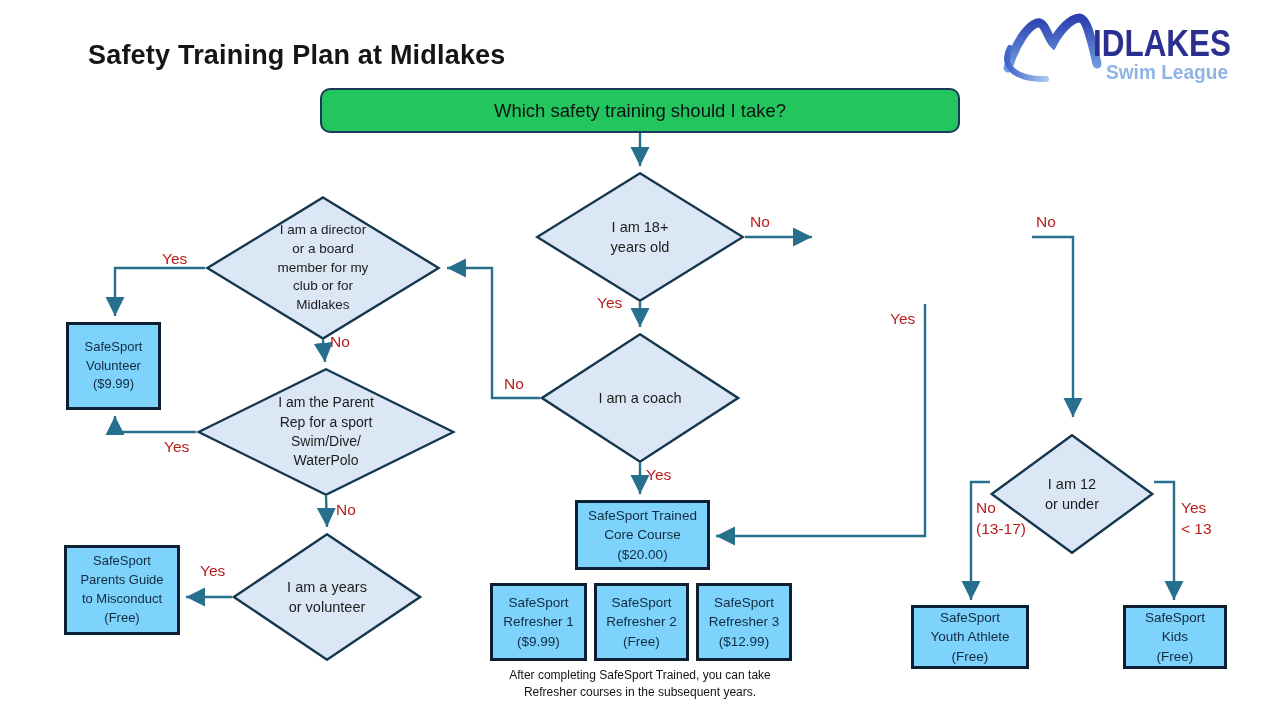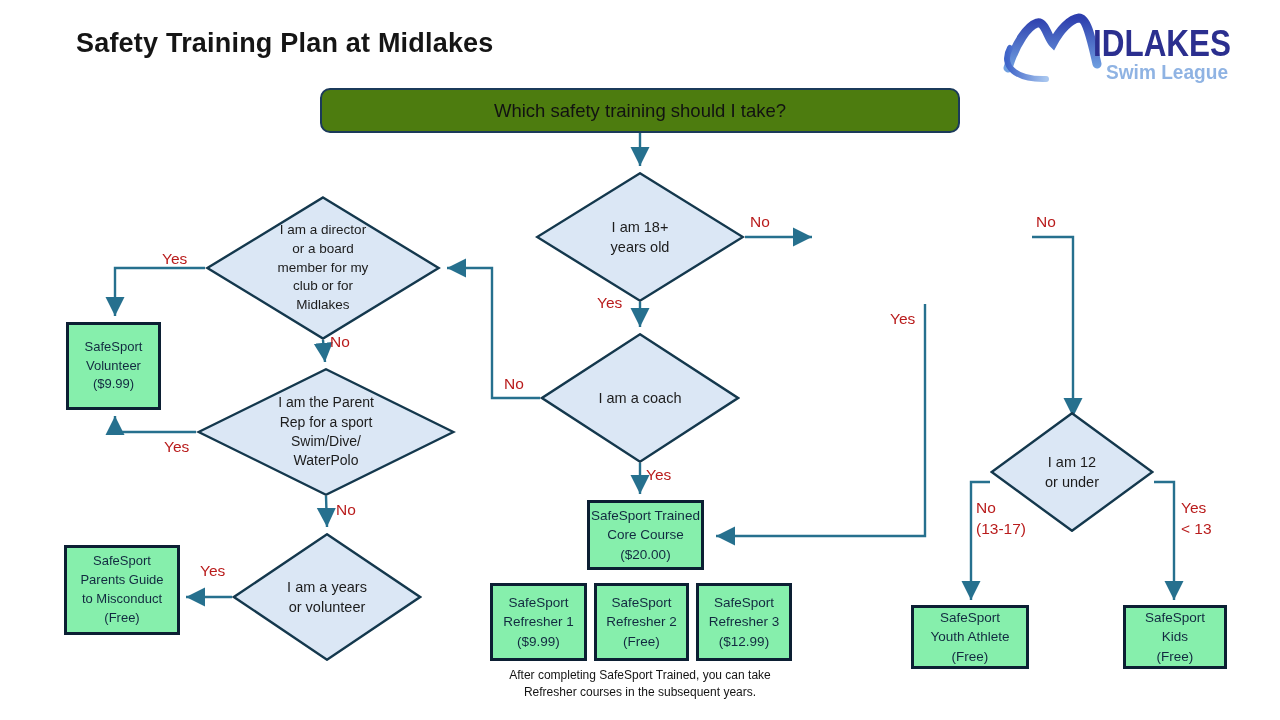--- a/index.html
+++ b/index.html
@@ -2,39 +2,39 @@
 <html><head>
 <meta charset="utf-8">
 <style>
   html,body{margin:0;padding:0;background:#ffffff;}
   .canvas{
     position:relative;width:1280px;height:720px;overflow:hidden;background:#ffffff;
     font-family:"Liberation Sans","DejaVu Sans",sans-serif;color:#161616;
   }
   .title{
     position:absolute;left:72px;top:24px;font-size:27px;font-weight:700;
-    letter-spacing:.2px;color:#151515;margin:4px;
+    letter-spacing:.2px;color:#151515;margin:16px;
   }
   .logo{position:absolute;left:998px;top:6px;width:240px;height:82px;text-align:right;}
   .edges{position:absolute;left:0;top:0;width:1280px;height:720px;}
   .rootbox{
     position:absolute;left:320px;top:88px;width:640px;height:45px;box-sizing:border-box;
-    background:#4d7c0f;border:2px solid #1b3a5a;border-radius:10px;
+    background:#22c55e;border:2px solid #1b3a5a;border-radius:10px;
     display:flex;align-items:center;justify-content:center;
     font-size:18.5px;color:#121212;
   }
   .diamond{position:absolute;}
   .diamond svg{position:absolute;left:0;top:0;width:100%;height:100%;display:block;}
   .dlabel{
     position:absolute;left:0;top:0;width:100%;height:100%;
     display:flex;align-items:center;justify-content:center;text-align:center;
     white-space:pre-line;font-size:14.5px;line-height:1.38;color:#1c1c1c;
   }
   .obox{
-    position:absolute;box-sizing:border-box;background:#86efac;border:3px solid #0c1f33;
+    position:absolute;box-sizing:border-box;background:#7dd3fc;border:3px solid #0c1f33;
     display:flex;align-items:center;justify-content:center;text-align:center;
     white-space:pre-line;font-size:13.5px;line-height:1.45;color:#122a40;
   }
   .elabel{
     position:absolute;font-size:15.5px;color:#b91c1c;white-space:pre-line;line-height:1.35;
   }
   .footer{
     position:absolute;left:400px;top:667px;width:480px;text-align:center;
     font-size:12px;line-height:1.4;color:#141414;white-space:pre-line;
   }
@@ -133,38 +133,38 @@
   </div>
 
   <div class="diamond" style="left:232px;top:533px;width:190px;height:128px;">
     <svg viewBox="0 0 100 100" preserveAspectRatio="none">
         <polygon points="50,1 99,50 50,99 1,50" fill="#dbe7f5" stroke="#14384d" stroke-width="2.4" vector-effect="non-scaling-stroke"></polygon>
       </svg>
     <div class="dlabel">I am a years
 or volunteer</div>
   </div>
 
-  <div class="diamond" style="left:990px;top:412px;width:164px;height:120px;">
+  <div class="diamond" style="left:990px;top:434px;width:164px;height:120px;">
     <svg viewBox="0 0 100 100" preserveAspectRatio="none">
         <polygon points="50,1 99,50 50,99 1,50" fill="#dbe7f5" stroke="#14384d" stroke-width="2.4" vector-effect="non-scaling-stroke"></polygon>
       </svg>
     <div class="dlabel">I am 12
 or under</div>
   </div>
 
   <div class="obox" style="left:66px;top:322px;width:95px;height:88px;font-size:13px;">SafeSport
 Volunteer
 ($9.99)</div>
 
   <div class="obox" style="left:64px;top:545px;width:116px;height:90px;font-size:13px;">SafeSport
 Parents Guide
 to Misconduct
 (Free)</div>
 
-  <div class="obox" style="left:575px;top:500px;width:117px;height:70px;margin-left:12px;">SafeSport Trained
+  <div class="obox" style="left:575px;top:500px;width:135px;height:70px;">SafeSport Trained
 Core Course
 ($20.00)</div>
 
   <div class="obox" style="left:490px;top:583px;width:97px;height:78px;">SafeSport
 Refresher 1
 ($9.99)</div>
 
   <div class="obox" style="left:594px;top:583px;width:95px;height:78px;">SafeSport
 Refresher 2
 (Free)</div>

